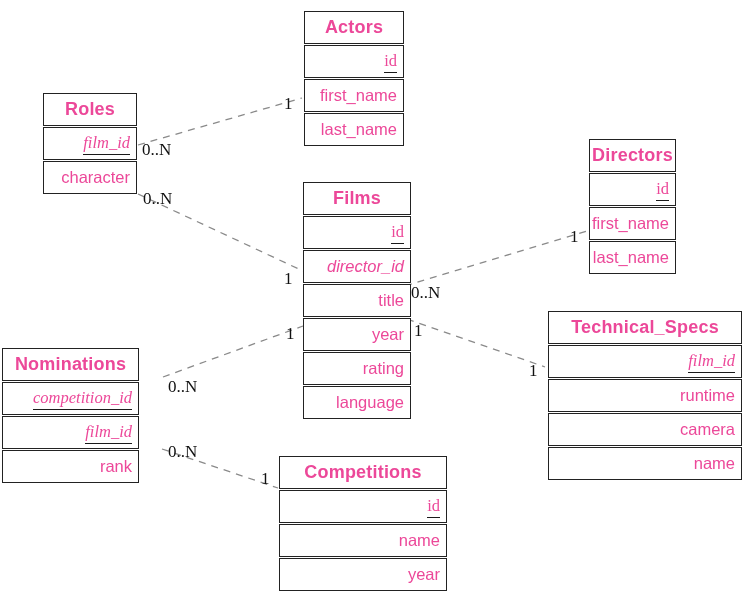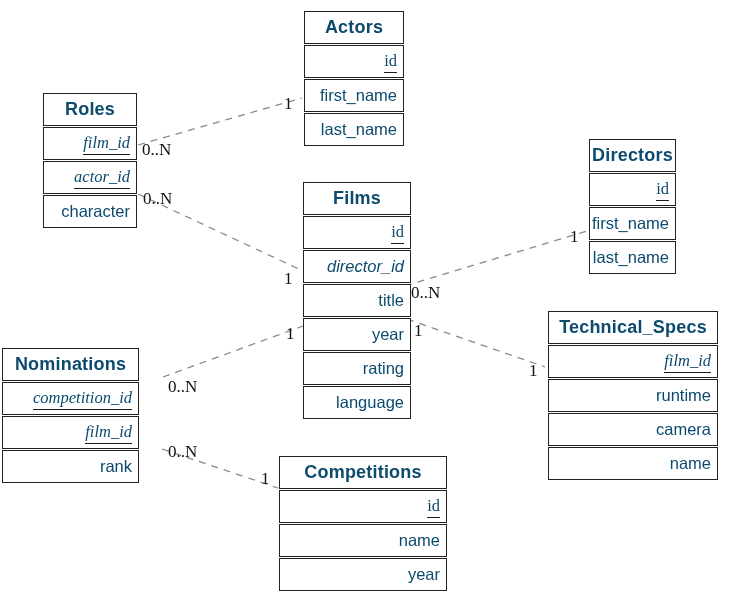--- a/index.html
+++ b/index.html
@@ -5,21 +5,21 @@
   html,body{margin:0;padding:0;background:#ffffff;}
   .canvas{
     position:relative;width:755px;height:604px;background:#ffffff;
     font-family:"Liberation Sans","DejaVu Sans",sans-serif;overflow:hidden;
   }
   svg.rel-lines{position:absolute;left:0;top:0;z-index:1;}
   .erd-table{position:absolute;z-index:2;}
   .erd-cell{
     box-sizing:border-box;height:33px;margin-bottom:1px;background:#ffffff;
     border:1.5px solid #222222;display:flex;align-items:center;
-    justify-content:flex-end;padding:0 6px;font-size:16.5px;color:#0c4a6e;
+    justify-content:flex-end;padding:0 6px;font-size:16.5px;color:#ec4899;
     white-space:nowrap;
   }
   .erd-header{
     justify-content:center;font-weight:bold;font-size:18px;padding:0 3px;
     letter-spacing:0.2px;
   }
   .fld.fk .txt{font-style:italic;}
   .fld.pk .txt{border-bottom:1.6px solid #1a1a1a;padding-bottom:1px;font-family:Liberation Serif, serif;}
   .card-label{
     position:absolute;z-index:3;font-family:"Liberation Serif","DejaVu Serif",serif;
@@ -36,23 +36,20 @@
       <line x1="405" y1="286" x2="587" y2="231" stroke="#8a8a8a" stroke-width="1.3" stroke-dasharray="7 6"></line>
       <line x1="407" y1="319" x2="545" y2="367" stroke="#8a8a8a" stroke-width="1.3" stroke-dasharray="7 6"></line>
       <line x1="163" y1="377" x2="303" y2="326" stroke="#8a8a8a" stroke-width="1.3" stroke-dasharray="7 6"></line>
       <line x1="162" y1="449" x2="278" y2="488" stroke="#8a8a8a" stroke-width="1.3" stroke-dasharray="7 6"></line>
     </svg>
   <div id="tables-layer">
       <div class="erd-table" style="left: 43px; top: 93px; width: 94px;">
         <div class="erd-cell erd-header">Roles</div>
         <div class="erd-cell fld pk fk">
           <span class="txt">film_id</span>
-        </div>
-        <div class="erd-cell fld pk fk">
-          <span class="txt">actor_id</span>
         </div>
         <div class="erd-cell fld">
           <span class="txt">character</span>
         </div>
       </div>
       <div class="erd-table" style="left: 304px; top: 11px; width: 100px;">
         <div class="erd-cell erd-header">Actors</div>
         <div class="erd-cell fld pk">
           <span class="txt">id</span>
         </div>
@@ -101,21 +98,21 @@
         <div class="erd-cell fld pk fk">
           <span class="txt">competition_id</span>
         </div>
         <div class="erd-cell fld pk fk">
           <span class="txt">film_id</span>
         </div>
         <div class="erd-cell fld">
           <span class="txt">rank</span>
         </div>
       </div>
-      <div class="erd-table" style="left: 548px; top: 311px; width: 170px;">
+      <div class="erd-table" style="left: 548px; top: 311px; width: 194px;">
         <div class="erd-cell erd-header">Technical_Specs</div>
         <div class="erd-cell fld pk fk">
           <span class="txt">film_id</span>
         </div>
         <div class="erd-cell fld">
           <span class="txt">runtime</span>
         </div>
         <div class="erd-cell fld">
           <span class="txt">camera</span>
         </div>

